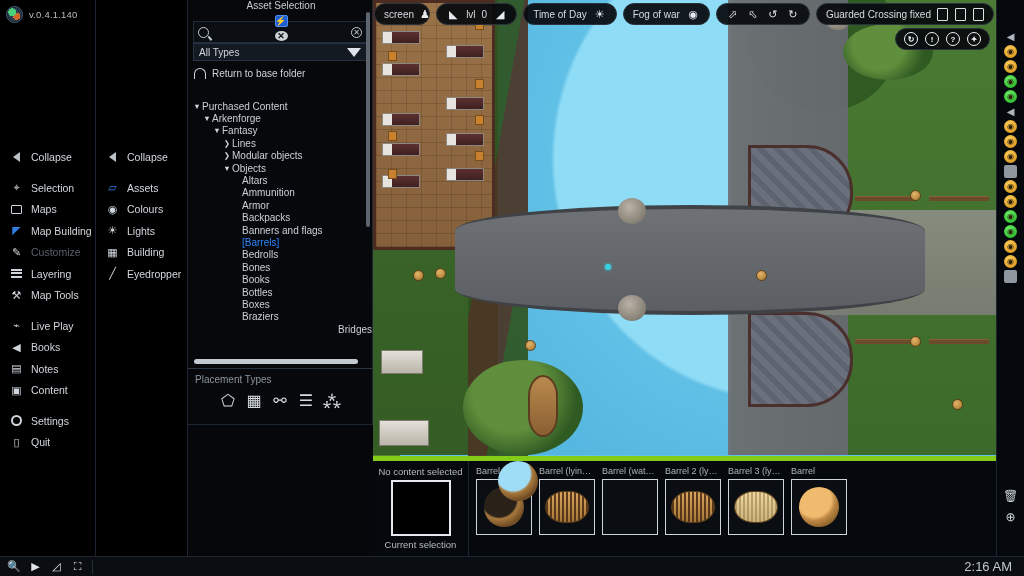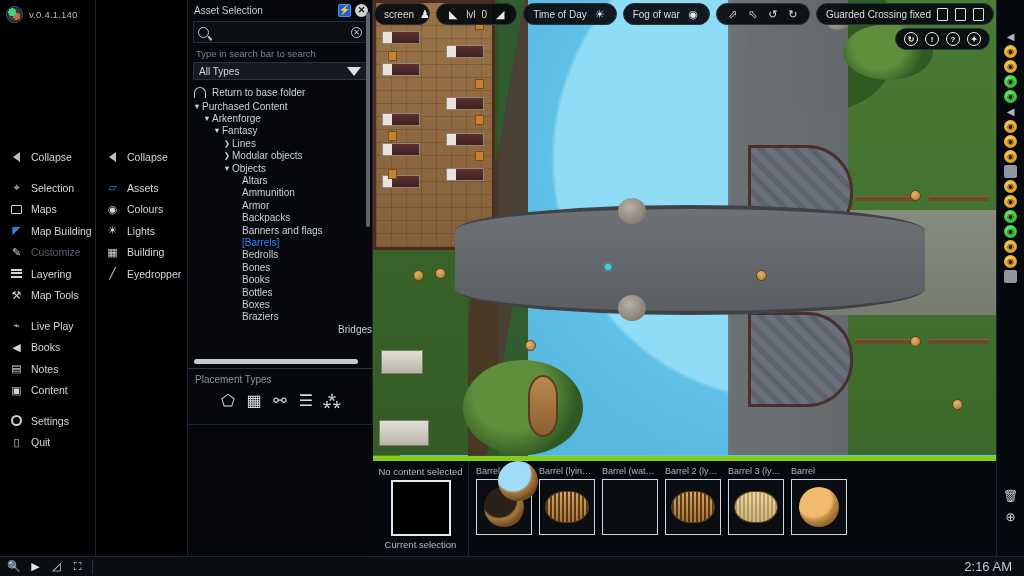--- a/index.html
+++ b/index.html
@@ -38,21 +38,21 @@
   .ic-layers { width:11px;height:9px;
     background:linear-gradient(#cfd5dc 0 2px,transparent 2px 3.5px,#cfd5dc 3.5px 5.5px,transparent 5.5px 7px,#cfd5dc 7px 9px); }
   .ic-gear { width:11px;height:11px;border:2px solid #cfd5dc;border-radius:50%;
     box-shadow:0 0 0 1px #000 inset; }
 
   
   #panel { position:absolute; left:188px; top:0; width:185px; height:425px;
     background:rgba(6,9,13,.93); border-right:1px solid #1d2732;
     border-bottom:1px solid #1d2732; }
   .pnl-head { height:20px; display:flex; align-items:center;
-    padding:0 4px 0 6px; gap:4px; }
+    padding:0 4px 0 6px; gap:4px;flex-direction:column; }
   .pnl-title { font-size:10px; color:#c7ccd3; flex:1; }
   .sq-btn { width:13px;height:13px;border-radius:2px;display:flex;
     align-items:center;justify-content:center;font-size:9px;font-weight:bold; }
   .sq-blue { background:#1f5fd0; color:#fff; border:1px solid #4d8cf0; }
   .circ-x { width:13px;height:13px;border-radius:50%;background:#cdd2d8;
     color:#0a0d11;display:flex;align-items:center;justify-content:center;
     font-size:9px;font-weight:bold; }
 
   .search-row { height:22px; margin:1px 5px 0; background:#0b0f14;
     border:1px solid #222c38; display:flex; align-items:center; padding:0 4px; }
@@ -400,21 +400,20 @@
       <div class="sq-btn sq-blue">⚡</div>
       <div class="circ-x">✕</div>
     </div>
 
     <div class="search-row">
       <span class="mag"></span>
       <input class="search-inp" value="" placeholder="" style="">
       <span class="clr-x">✕</span>
     </div>
 
-    <div class="hint">Type in search bar to search</div>
 
     <div class="types">
       <span>All Types</span>
       <i class="caret-dn"></i>
     </div>
 
     <div class="ret">
       <span class="home"></span>
       <span>Return to base folder</span>
     </div>

